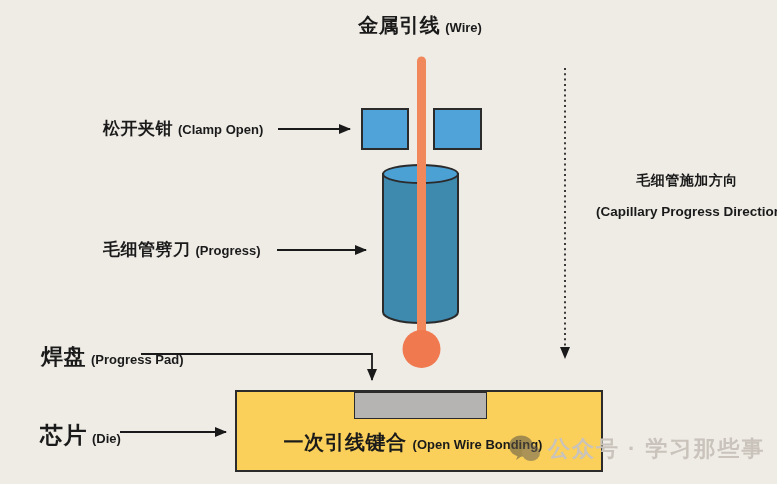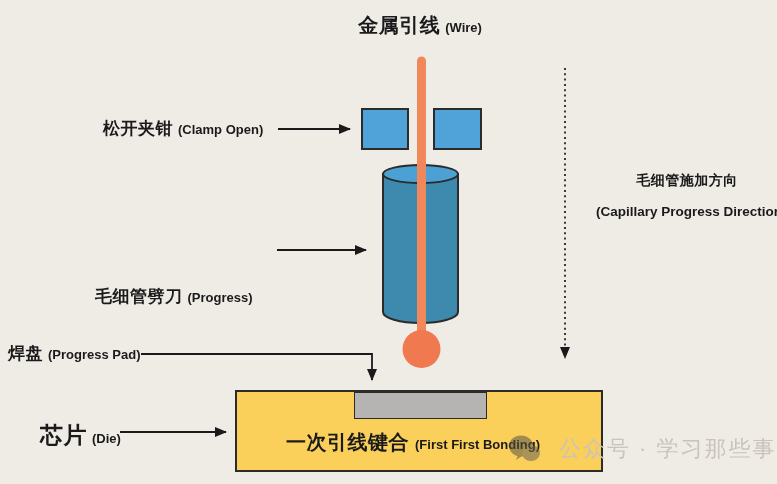--- a/index.html
+++ b/index.html
@@ -12,23 +12,23 @@
     color:#1a1a1a;
   }
   .abs{position:absolute;}
   .label{display:flex;align-items:baseline;gap:5px;white-space:nowrap;}
   .zh{font-size:17px;font-weight:700;letter-spacing:.5px;}
   .en{font-size:13px;font-weight:600;}
   .title-wrap{left:300px;top:12px;width:240px;text-align:center;justify-content:center;}
   .title-wrap .zh{font-size:20px;}
 
   .clamp-label{left:103px;top:117px;}
-  .capillary-label{left:95px;top:238px;margin-top:47px;}
+  .capillary-label{left:103px;top:238px;}
   .pad-label{left:8px;top:342px;}
-  .pad-label .zh{font-size:17px;}
+  .pad-label .zh{font-size:22px;margin-left:33px;}
   .die-label{left:40px;top:420px;}
   .die-label .zh{font-size:23px;}
 
   .direction-block{left:596px;top:172px;width:182px;text-align:center;}
   .direction-block .zh{font-size:14px;font-weight:700;display:block;margin-bottom:13px;}
   .direction-block .en-line{font-size:13.5px;font-weight:600;display:block;line-height:1.35;white-space:nowrap;}
 
   .die-rect{
     left:235px;top:390px;width:364px;height:78px;
     background:#FAD05A;border:2px solid #2b2b2b;
@@ -42,41 +42,41 @@
     display:flex;justify-content:center;align-items:baseline;gap:6px;white-space:nowrap;
   }
   .bonding-label .zh{font-size:20px;}
 
   svg.overlay{position:absolute;left:0;top:0;pointer-events:none;}
 
   .watermark{
     left:508px;top:434px;display:flex;align-items:center;gap:6px;z-index:5;
   }
   .watermark-text{
-    font-size:22px;color:#C9C3BB;letter-spacing:2px;white-space:nowrap;font-weight:400;margin-left:11px;
+    font-size:22px;color:#C9C3BB;letter-spacing:2px;white-space:nowrap;font-weight:700;
   }
   .watermark-icon{opacity:.55;}
 </style>
 </head>
 <body>
 
 <div class="canvas">
 
   <div class="abs label title-wrap">
     <span class="zh">金属引线</span>
     <span class="en">(Wire)</span>
   </div>
 
   <div class="abs die-rect"></div>
 
   <div class="abs pad-rect"></div>
 
   <div class="abs bonding-label">
     <span class="zh">一次引线键合</span>
-    <span class="en">(First First Bonding)</span>
+    <span class="en">(Open Wire Bonding)</span>
   </div>
 
   <svg class="overlay" width="777" height="484" viewBox="0 0 777 484">
     <defs>
       <marker id="ah" markerWidth="12" markerHeight="10" refX="11" refY="5" orient="auto" markerUnits="userSpaceOnUse">
         <path d="M0,0 L12,5 L0,10 Z" fill="#1a1a1a"></path>
       </marker>
     </defs>
 
     <g>

